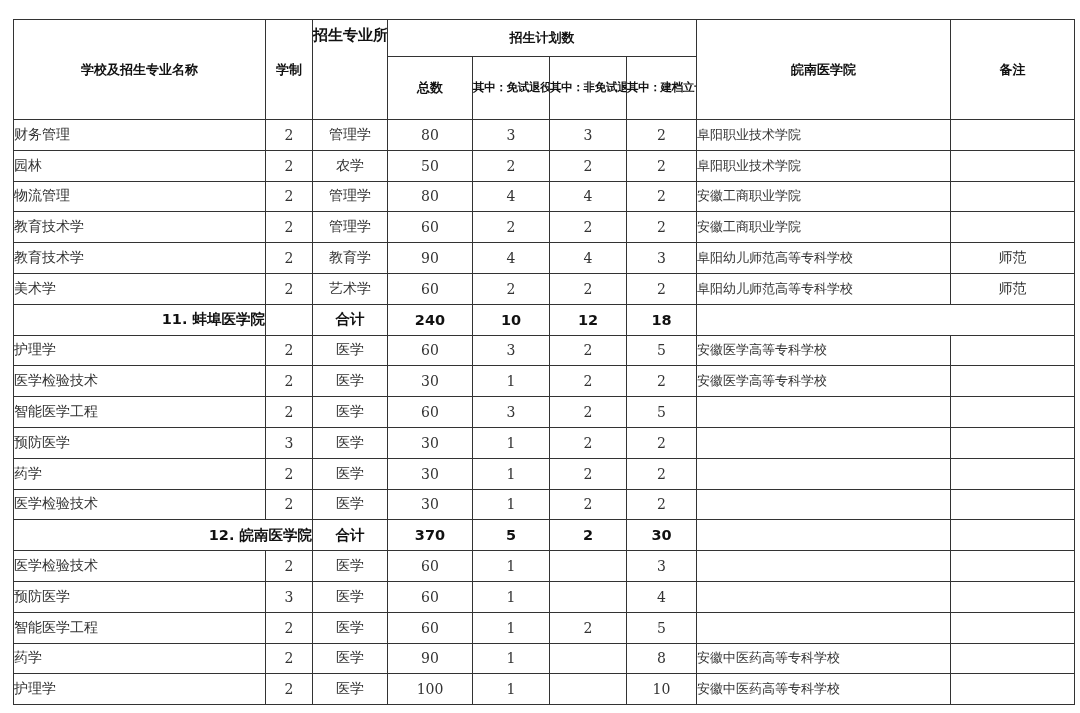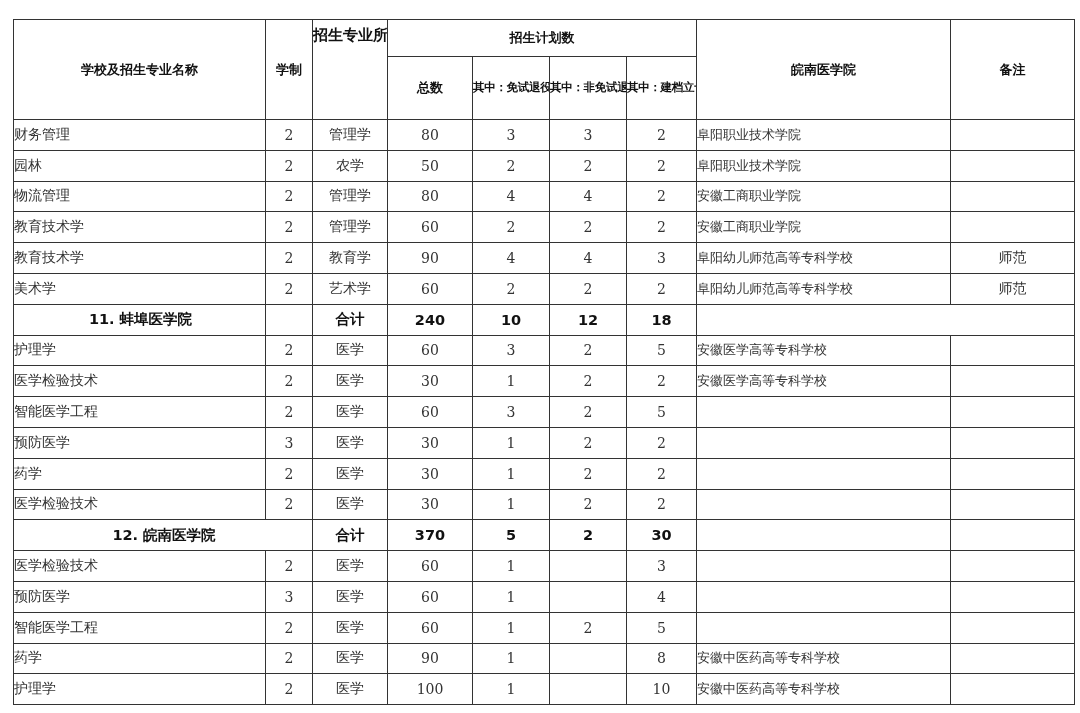--- a/index.html
+++ b/index.html
@@ -14,21 +14,21 @@
   th.big { font-size: 13px; }
   th.mid { font-size: 15px; white-space: normal; line-height: 20px; }
   th.small { font-size: 11.5px; white-space: normal; line-height: 15px; letter-spacing: -0.3px; }
   tr.hdr1 { height: 37px; }
   tr.hdr2 { height: 63px; }
   tr.row { height: 30.8px; }
   td { font-size: 14px; text-align: center; color: #333; }
   td.name { text-align: left; padding-left: 28px; }
   td.school { text-align: left; padding-left: 3px; font-size: 13px; }
   tr.group td { font-family: "DejaVu Sans", "Liberation Sans", sans-serif; font-weight: bold; color: #111; font-size: 14.5px; }
-  tr.group td.gname { text-align: center; padding-left: 2px; }
+  tr.group td.gname { text-align: right; padding-left: 2px; }
 </style>
 </head>
 <body>
 
 <table class="plan">
   <colgroup>
     <col style="width:252px">
     <col style="width:47px">
     <col style="width:75px">
     <col style="width:85px">

